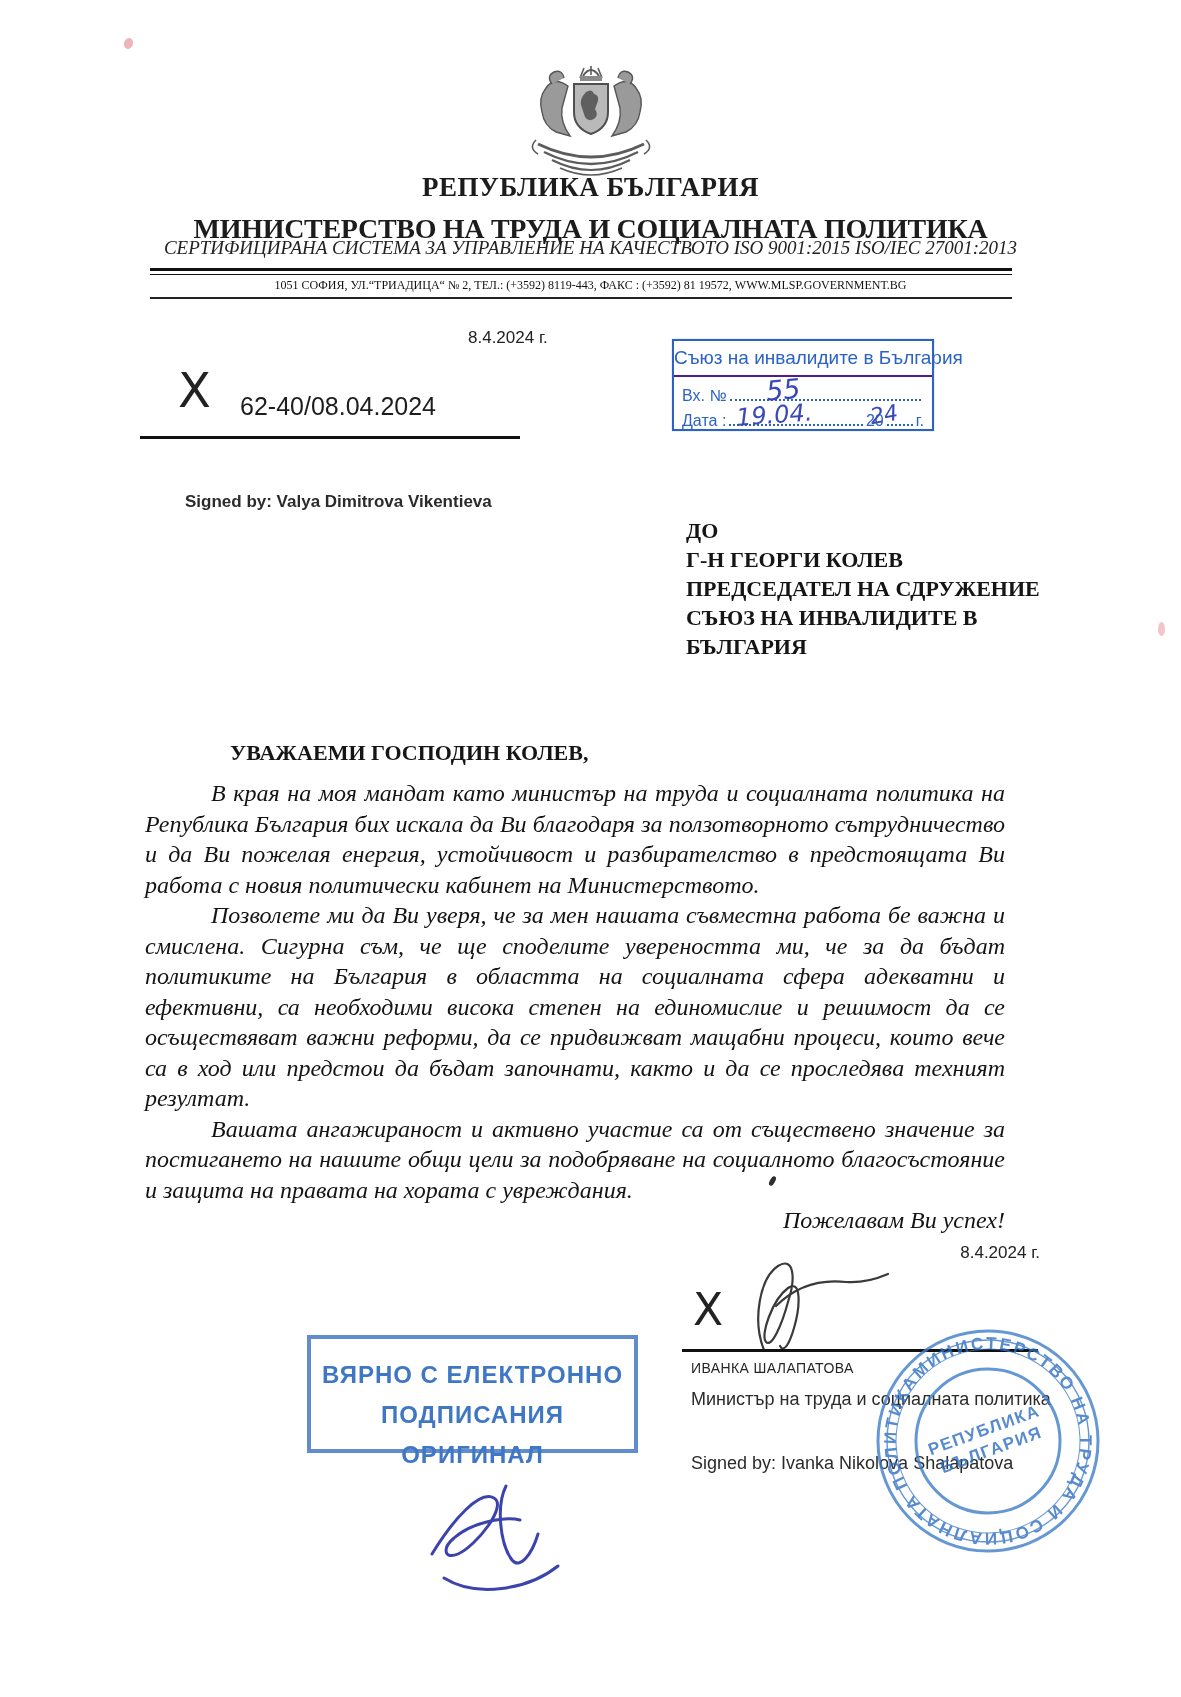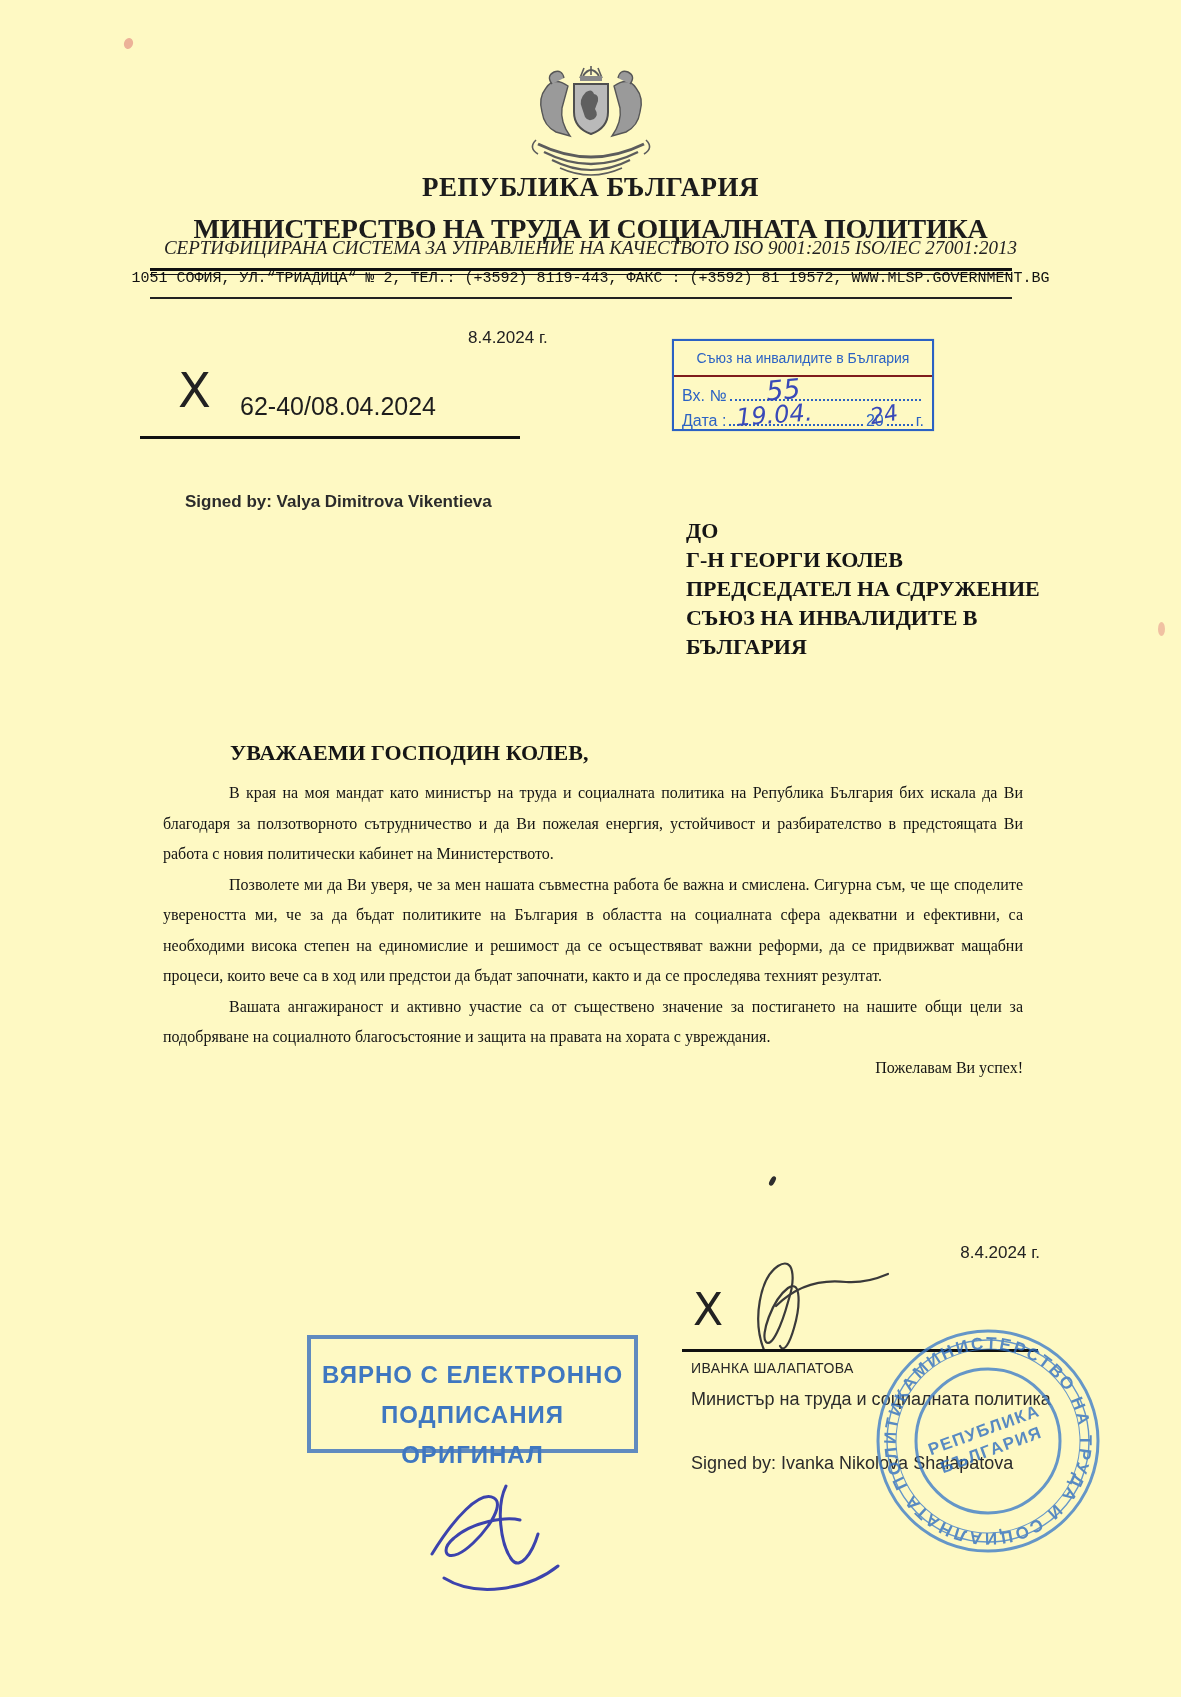--- a/index.html
+++ b/index.html
@@ -1,67 +1,67 @@
 <!DOCTYPE html>
 <html><head>
 <meta charset="utf-8">
 <style>
   html,body{margin:0;padding:0;background:#e8e8e8;}
   .page{
     position:relative;width:1181px;height:1697px;margin:0 auto;
-    background:#fef9c3;overflow:hidden;
+    background:#ffffff;overflow:hidden;
     font-family:"Liberation Serif",serif;color:#1a1a1a;
   }
   .abs{position:absolute;}
   .ctr{left:0;width:1181px;text-align:center;}
 
   
   .title-country{top:172px;font-size:27px;font-weight:bold;letter-spacing:.5px;color:#1c1c1c;}
   .title-ministry{top:201px;font-size:28px;font-weight:bold;letter-spacing:-.3px;color:#1c1c1c;margin-top:12px;}
   .cert-line{top:237px;font-size:19px;font-style:italic;color:#222;}
   .rule{background:#111;}
-  .addr-line{top:270px;font-size:15px;font-family:Liberation Mono, monospace;color:#111;letter-spacing:0;}
+  .addr-line{top:278px;font-size:12px;font-family:Liberation Serif, serif;color:#111;letter-spacing:0;}
 
   
   .date-top{left:468px;top:328px;font-family:"Liberation Sans",sans-serif;font-size:17px;color:#222;}
   .x-big{font-family:"DejaVu Sans",sans-serif;color:#222;}
   .x-top{left:178px;top:362px;font-size:48px;font-weight:500;}
   .ref-num{left:240px;top:392px;font-family:"Liberation Sans",sans-serif;font-size:25px;color:#1d1d1d;}
   .signedby-top{left:185px;top:492px;font-family:"Liberation Sans",sans-serif;font-size:17px;color:#2b2b2b;font-weight:bold;}
 
   
   .entry-stamp{
     left:672px;top:339px;width:258px;height:88px;
     border:2px solid #2b62c4;color:#2b62c4;
     font-family:"Liberation Sans",sans-serif;font-size:16px;
     box-shadow:0 0 1px rgba(43,98,196,.5);
   }
   .entry-stamp .hdr{
     height:34px;line-height:34px;text-align:center;
-    border-bottom:2px solid #7f1d1d;white-space:nowrap;font-size:14px;
+    border-bottom:2px solid #4c1d95;white-space:nowrap;font-size:19px;
   }
   .stamp-row{display:flex;align-items:baseline;padding:0 8px;position:relative;}
   .stamp-row.r1{margin-top:9px;}
   .stamp-row.r2{margin-top:6px;}
   .leader{flex:1;border-bottom:2px dotted #2b62c4;height:13px;margin:0 3px;}
   .leader.small{flex:0 0 26px;}
   .hand{
     position:absolute;color:#3949b8;font-family:"DejaVu Sans",sans-serif;
     font-style:italic;font-weight:500;
   }
   .hand.n55{left:92px;top:-12px;font-size:27px;transform:rotate(-5deg);}
   .hand.d1904{left:62px;top:-10px;font-size:24px;transform:rotate(-4deg);}
   .hand.y24{left:196px;top:-9px;font-size:22px;transform:rotate(-10deg);}
 
   
   .recipient{left:686px;top:516px;font-size:22px;font-weight:bold;line-height:29px;color:#151515;}
 
   
   .salutation{left:230px;top:740px;font-size:22px;font-weight:bold;color:#151515;}
-  .body-text{left:163px;top:778px;width:860px;font-size:16px;line-height:30.5px;text-align:justify;color:#141414;}
+  .body-text{left:145px;top:778px;width:860px;font-size:24px;line-height:30.5px;text-align:justify;color:#141414;font-style:italic;}
   .body-text p{margin:0;text-indent:66px;}
   .body-text p.last{text-align:right;}
 
   
   .date-bottom{left:860px;top:1243px;width:180px;text-align:right;font-family:"Liberation Sans",sans-serif;font-size:17px;color:#222;}
   .x-bottom{left:693px;top:1284px;font-size:44px;font-weight:500;}
   .sig-line{left:682px;top:1349px;width:356px;height:3px;background:#111;}
   .sig-name{left:691px;top:1360px;font-family:"Liberation Sans",sans-serif;font-size:14px;letter-spacing:.4px;color:#262626;}
   .sig-title{left:691px;top:1389px;font-family:"Liberation Sans",sans-serif;font-size:18px;color:#2b2b2b;}
   .sig-signedby{left:691px;top:1417px;font-family:"Liberation Sans",sans-serif;font-size:18px;color:#2b2b2b;margin-top:36px;}

